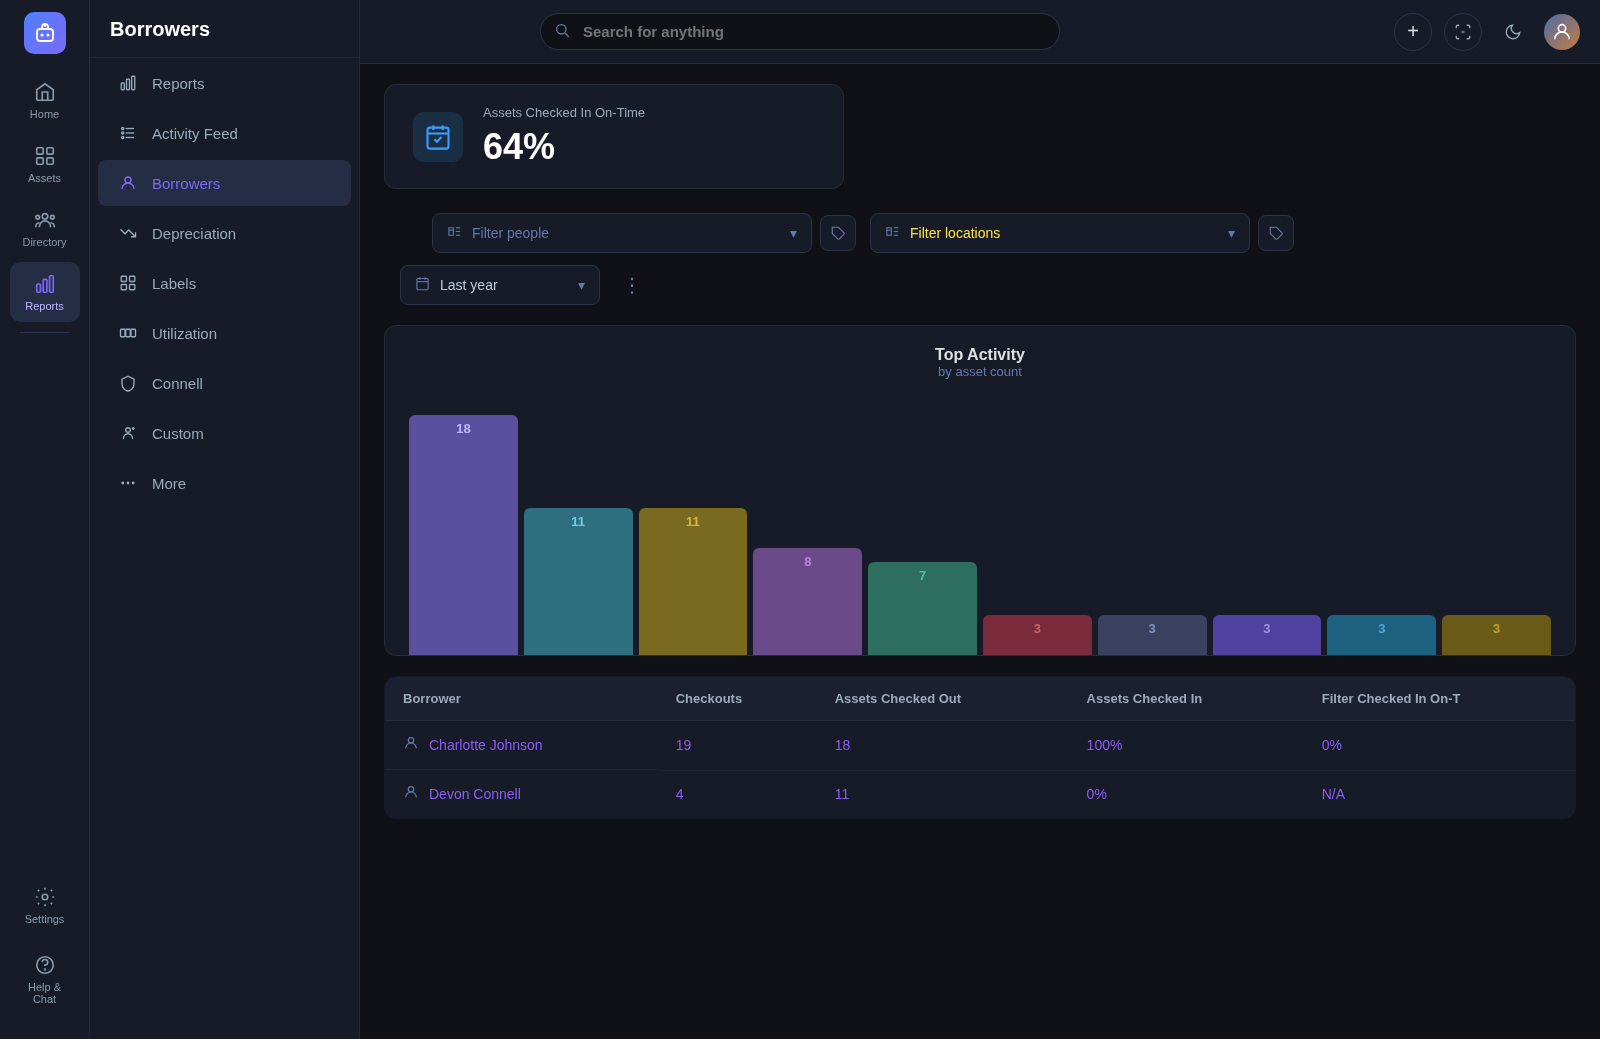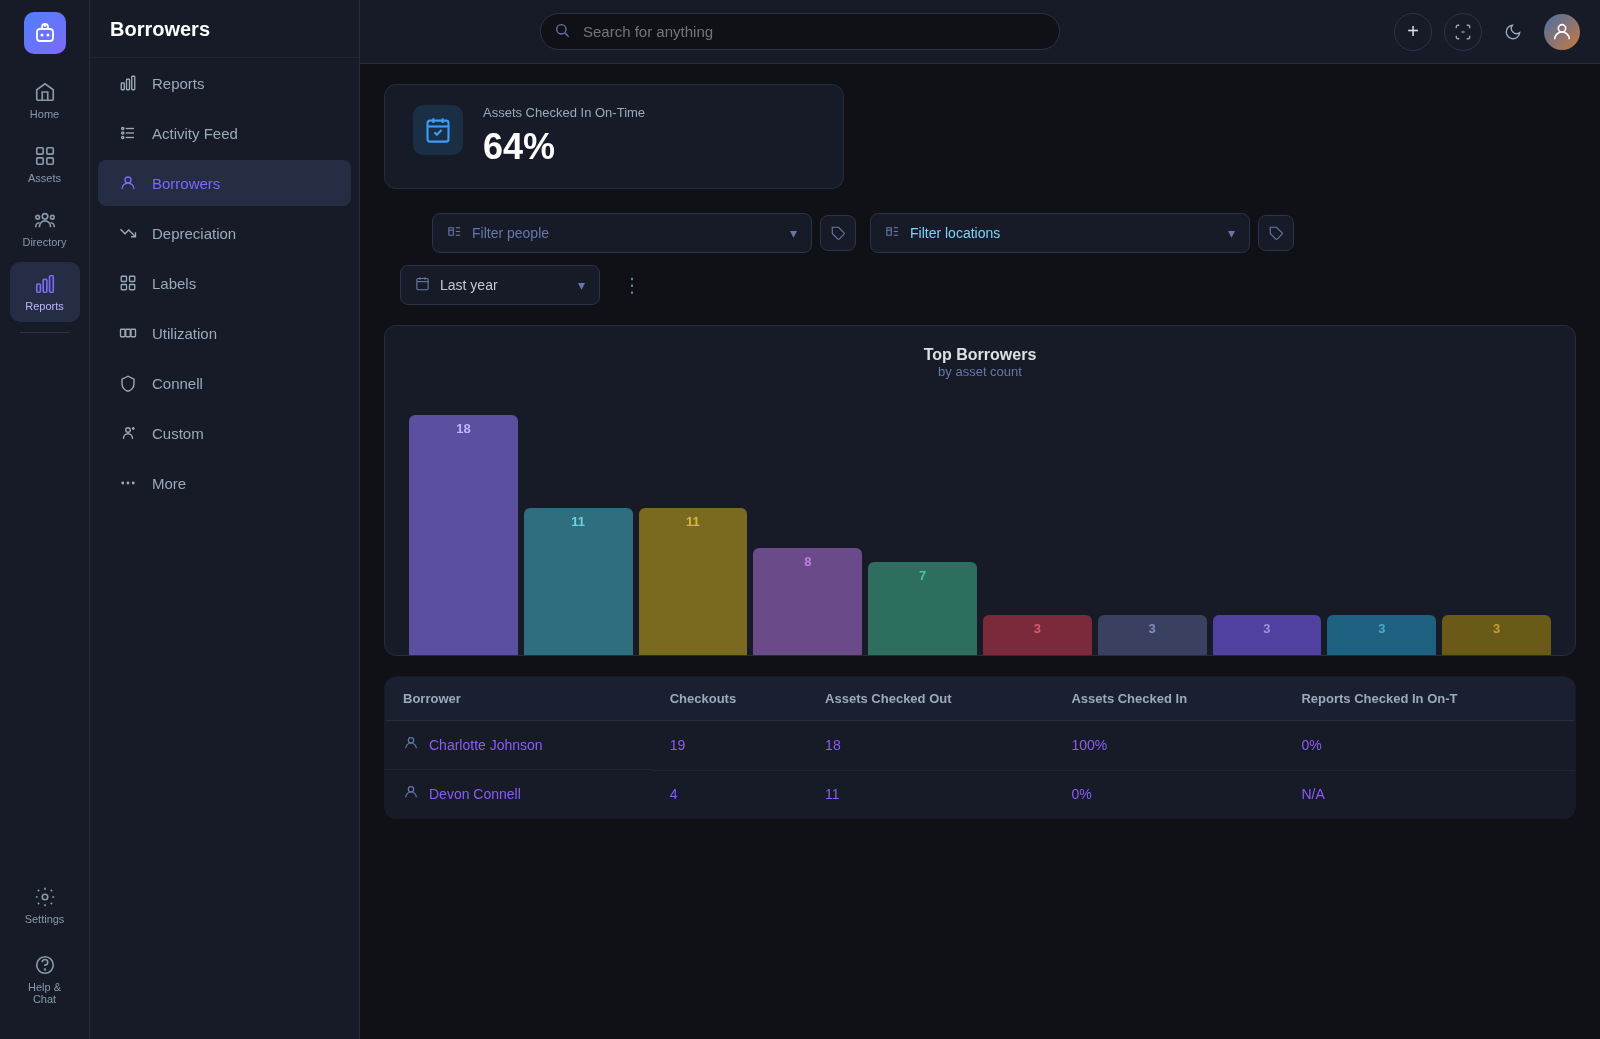--- a/index.html
+++ b/index.html
@@ -150,20 +150,21 @@
     }
     .search-input {
       width: 100%;
       background: #0f1117;
       border: 1.5px solid #2a3348;
       border-radius: 50px;
       padding: 9px 18px 9px 42px;
       color: #9aaabb;
       font-size: 15px;
       outline: none;
+      font-weight: bold;
     }
     .search-icon-wrap {
       position: absolute;
       left: 14px;
       top: 50%;
       transform: translateY(-50%);
       color: #6677aa;
     }
     .topbar-right {
       display: flex;
@@ -205,21 +206,21 @@
       background: #0f1117;
     }
 
     
     .stat-card {
       background: #161b27;
       border: 1px solid #252d3d;
       border-radius: 12px;
       padding: 20px 28px;
       display: flex;
-      align-items: flex-start;
+      align-items: center;
       gap: 20px;
       max-width: 460px;
       margin-bottom: 24px;
     }
     .stat-card-icon {
       width: 50px;
       height: 50px;
       background: #1a2e44;
       border-radius: 10px;
       display: flex;
@@ -682,21 +683,21 @@
         <div class="filter-select large-filter">
           <span class="filter-icon">
             <svg width="15" height="15" viewBox="0 0 24 24" fill="none" stroke="currentColor" stroke-width="1.8">
               <polygon points="3 6 10 6 10 18 3 18"></polygon>
                 <line x1="3" y1="10" x2="10" y2="10"></line>
               <line x1="14" y1="6" x2="21" y2="6"></line>
                 <line x1="14" y1="12" x2="21" y2="12"></line>
                 <line x1="14" y1="18" x2="21" y2="18"></line>
             </svg>
           </span>
-          <span style="color:#7dd3fc; flex:1;">Filter locations</span>
+          <span style="color:#fde047; flex:1;">Filter locations</span>
           <span class="chevron">▾</span>
         </div>
         <div class="filter-tag-btn">
           <svg width="15" height="15" viewBox="0 0 24 24" fill="none" stroke="currentColor" stroke-width="1.8">
             <path d="M20.59 13.41l-7.17 7.17a2 2 0 0 1-2.83 0L2 12V2h10l8.59 8.59a2 2 0 0 1 0 2.82z"></path>
             <line x1="7" y1="7" x2="7.01" y2="7"></line>
           </svg>
         </div>
       </div>
     </div>
@@ -712,21 +713,21 @@
           </svg>
         </span>
         <span style="flex:1;">Last year</span>
         <span style="color:#6677aa;">▾</span>
       </div>
       <button class="more-btn">⋮</button>
     </div>
 
     <div class="chart-container">
       <div class="chart-title-area">
-        <div class="chart-title">Top Borrowers</div>
+        <div class="chart-title">Top Activity</div>
         <div class="chart-subtitle">by asset count</div>
       </div>
       <div class="bar-chart" id="bar-chart-container">
       <div class="bar-col">
             <div class="bar" style="height: 240px; background: rgb(91, 79, 160); color: rgb(192, 180, 255);">18</div>
           </div>
           <div class="bar-col">
             <div class="bar" style="height: 147px; background: rgb(46, 110, 126); color: rgb(110, 207, 224);">11</div>
           </div>
           <div class="bar-col">
@@ -757,21 +758,21 @@
     </div>
 
     <div style="overflow-x:auto; margin-top:8px;">
       <table class="data-table">
         <thead>
           <tr>
             <th>Borrower</th>
             <th>Checkouts</th>
             <th>Assets Checked Out</th>
             <th>Assets Checked In</th>
-            <th>Reports Checked In On-T</th>
+            <th>Filter Checked In On-T</th>
           </tr>
         </thead>
         <tbody id="table-body">
         <tr>
       <td>
         <span class="person-icon">
           <svg width="16" height="16" viewBox="0 0 24 24" fill="none" stroke="#6677aa" stroke-width="1.8">
             <circle cx="12" cy="8" r="4"></circle>
                     <path d="M4 20a8 8 0 0 1 16 0"></path>
           </svg>

